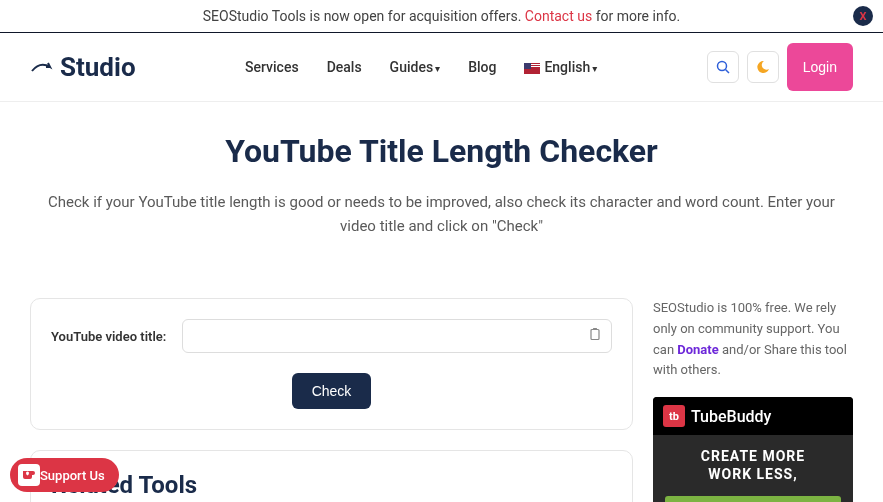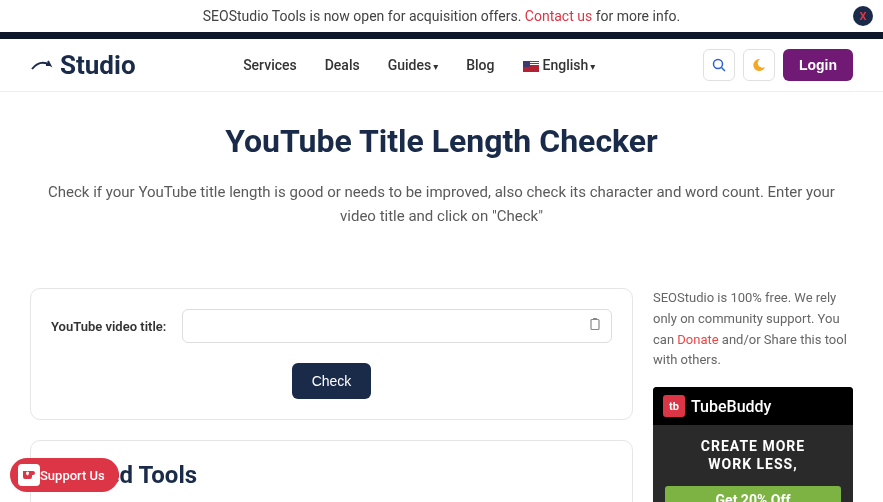--- a/index.html
+++ b/index.html
@@ -1,45 +1,45 @@
 <!DOCTYPE html>
 <html><head>
 <meta charset="utf-8">
 <style>
 * { margin: 0; padding: 0; box-sizing: border-box; }
 body { font-family: -apple-system, BlinkMacSystemFont, "Segoe UI", Roboto, sans-serif; background: #fff; color: #333; }
-.banner { background: #fff; text-align: center; padding: 8px; font-size: 14px; color: #424242; position: relative; border-bottom: 7px solid #0f172a; }
+.banner { background: #fff; text-align: center; padding: 8px; font-size: 14px; color: #424242; position: relative; border-bottom: 1px solid #0f172a; }
 .banner .contact { color: #dc3545; }
 .banner .close { position: absolute; right: 10px; top: 50%; transform: translateY(-50%); width: 20px; height: 20px; background: #1a2b4a; color: #dc3545; border-radius: 50%; display: flex; align-items: center; justify-content: center; font-size: 11px; font-weight: bold; cursor: pointer; }
 .header { display: flex; align-items: center; justify-content: space-between; padding: 10px 30px; border-bottom: 1px solid #eee; }
 .logo { font-size: 26px; font-weight: bold; color: #1a2b4a; display: flex; align-items: center; }
 .nav { display: flex; gap: 28px; align-items: center; }
 .nav a { color: #333; text-decoration: none; font-size: 14px; font-weight: 500; }
 .nav .chevron { font-size: 10px; margin-left: 2px; }
 .flag { display: inline-block; width: 16px; height: 11px; background: linear-gradient(to bottom, #b22234 0%, #b22234 8%, #fff 8%, #fff 16%, #b22234 16%, #b22234 24%, #fff 24%, #fff 32%, #b22234 32%, #b22234 100%); position: relative; margin-right: 4px; vertical-align: middle; }
 .flag::before { content: ''; position: absolute; top: 0; left: 0; width: 7px; height: 6px; background: #3c3b6e; }
 .header-right { display: flex; gap: 8px; align-items: center; }
 .icon-btn { width: 32px; height: 32px; border: 1px solid #e0e0e0; border-radius: 6px; background: #fff; display: flex; align-items: center; justify-content: center; cursor: pointer; }
-.login-btn { background: #701a75; color: #fff; border: none; padding: 8px 16px; border-radius: 6px; font-size: 14px; font-weight: 700; cursor: pointer; }
+.login-btn { background: #ec4899; color: #fff; border: none; padding: 16px 16px; border-radius: 6px; font-size: 14px; font-weight: 400; cursor: pointer; }
 .main { padding: 30px 20px; }
 .title { text-align: center; font-size: 32px; font-weight: bold; color: #1a2b4a; margin-bottom: 20px; }
 .subtitle { text-align: center; font-size: 15px; color: #5a5a5a; max-width: 800px; margin: 0 auto 60px; line-height: 1.6; }
 .content { display: flex; gap: 20px; padding: 0 10px; }
 .left { flex: 1; }
 .card { border: 1px solid #e5e5e5; border-radius: 10px; padding: 20px; margin-bottom: 20px; }
 .form-row { display: flex; align-items: center; gap: 16px; margin-bottom: 20px; }
 .form-label { font-size: 13px; font-weight: 600; color: #333; white-space: nowrap; }
 .form-input-wrap { flex: 1; position: relative; }
 .form-input { width: 100%; border: 1px solid #ddd; border-radius: 6px; padding: 8px 32px 8px 10px; font-size: 14px; }
 .paste-icon { position: absolute; right: 10px; top: 50%; transform: translateY(-50%); color: #888; cursor: pointer; }
 .check-btn { background: #1a2b4a; color: #fff; border: none; padding: 10px 20px; border-radius: 6px; font-size: 14px; font-weight: 500; cursor: pointer; display: block; margin: 0 auto; }
 .related-title { font-size: 24px; font-weight: bold; color: #1a2b4a; margin-bottom: 20px; }
 .sidebar { width: 200px; }
 .sidebar-text { font-size: 13px; color: #666; line-height: 1.6; margin-bottom: 16px; }
-.sidebar-text .donate { color: #ef4444; font-weight: 400; }
+.sidebar-text .donate { color: #6d28d9; font-weight: 700; }
 .ad { width: 200px; height: 150px; background: #2a2a2a; border-radius: 4px; overflow: hidden; position: relative; color: #fff; }
 .ad-top { background: #000; padding: 8px 10px; display: flex; align-items: center; gap: 6px; }
 .ad-logo { width: 22px; height: 22px; background: #dc3545; border-radius: 3px; display: flex; align-items: center; justify-content: center; font-size: 11px; font-weight: bold; }
 .ad-brand { font-size: 16px; font-weight: 500; }
 .ad-mid { text-align: center; padding: 12px 8px; font-size: 14px; font-weight: bold; letter-spacing: 1px; line-height: 1.3; }
 .ad-cta { background: #7cb342; color: #fff; text-align: center; padding: 6px; margin: 0 12px; border-radius: 3px; font-size: 14px; font-weight: bold; }
 .support { position: fixed; bottom: 10px; left: 10px; background: #dc3545; color: #fff; border-radius: 20px; padding: 6px 14px 6px 8px; display: flex; align-items: center; font-size: 13px; font-weight: 500; cursor: pointer; }
 .support-icon { width: 22px; height: 22px; background: #fff; border-radius: 4px; display: flex; align-items: center; justify-content: center; }
 </style>
 </head>

